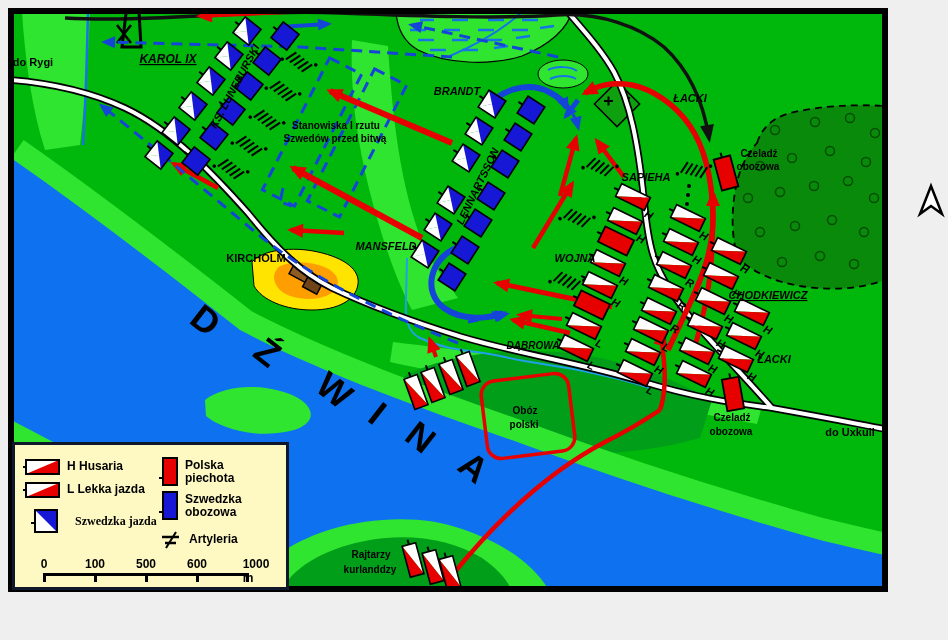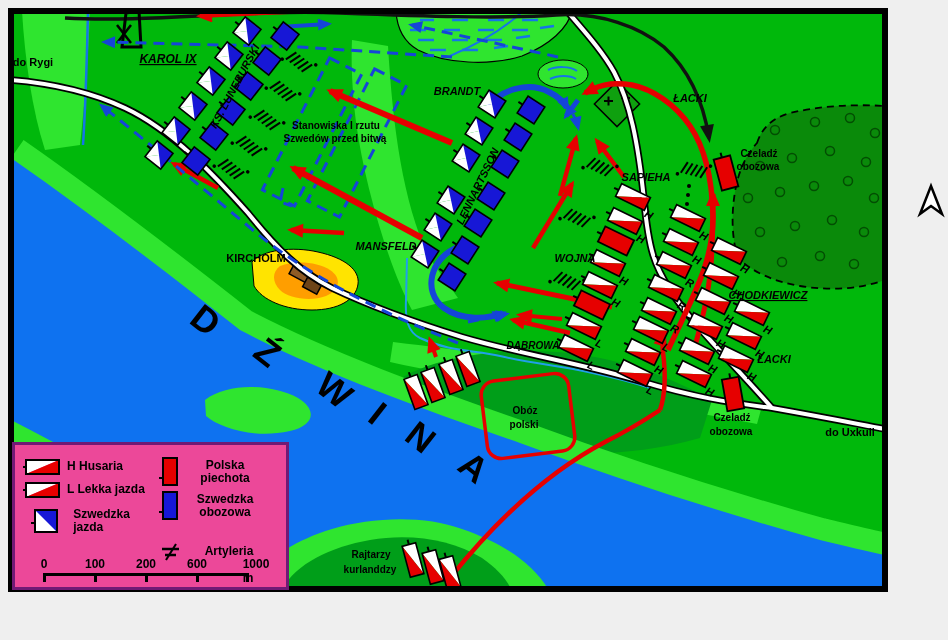--- a/index.html
+++ b/index.html
@@ -3,29 +3,29 @@
 <meta charset="utf-8">
 <style>
   html,body{margin:0;padding:0;background:#EFEFEF;}
   #stage{position:relative;width:948px;height:640px;background:#EFEFEF;overflow:hidden;
          font-family:"Liberation Sans","DejaVu Sans",sans-serif;}
   svg text{font-family:"Liberation Sans","DejaVu Sans",sans-serif;font-weight:bold;fill:#000;}
   .mlabel.it{font-style:italic}
   .utag{font-style:italic;font-size:11px;font-weight:bold}
   .river-letter{font-size:36px}
   
-  .legend{position:absolute;left:12px;top:442px;width:277px;height:148px;background:#ec4899;
-          border:3px solid #701a75;box-sizing:border-box;font-size:12px;font-weight:bold;color:#000;}
+  .legend{position:absolute;left:12px;top:442px;width:277px;height:148px;background:#fef9c3;
+          border:3px solid #0f172a;box-sizing:border-box;font-size:12px;font-weight:bold;color:#000;}
   .leg-cols{display:flex;padding:10px 2px 0 8px;}
   .leg-left{width:136px;}
   .leg-right{flex:1;}
   .leg-row{display:flex;align-items:center;gap:4px;height:23px;}
   .leg-row.tall{height:34px;align-items:center;}
   .leg-lbl{line-height:1.05;}
-  .leg-lbl2{line-height:1.05;width:80px;text-align:center;}
+  .leg-lbl2{line-height:1.05;width:80px;}
   .scalebar{position:absolute;left:16px;top:112px;width:246px;height:32px;}
   .scalebar span{position:absolute;top:0;transform:translateX(-50%);font-size:12px;}
   .sb-bar{position:absolute;left:12px;top:16px;width:206px;height:3px;background:#000;}
   .sb-tick{position:absolute;top:16px;width:3px;height:9px;background:#000;}
 </style>
 </head>
 <body>
 
 <div id="stage">
 <svg id="map-svg" width="948" height="640" viewBox="0 0 948 640">
@@ -678,21 +678,21 @@
       </div>
       <div class="leg-row">
         <svg width="40" height="18">
           <line x1="0" y1="9" x2="3" y2="9" stroke="#000" stroke-width="2"></line>
           <polygon points="3,2 36,2 3,16" fill="#fff"></polygon>
               <polygon points="3,16 36,2 36,16" fill="#E60000"></polygon>
           <rect x="3" y="2" width="33" height="14" fill="none" stroke="#000" stroke-width="2"></rect>
         </svg>
         <span class="leg-lbl"><span>L</span> <span>Lekka jazda</span></span>
       </div>
-      <div class="leg-row tall" style="margin-top:3px;">
+      <div class="leg-row tall" style="margin-top:3px;font-family:Liberation Serif, serif;">
         <svg width="40" height="28" style="margin-left:8px;">
           <line x1="0" y1="16" x2="4" y2="16" stroke="#000" stroke-width="2"></line>
           <polygon points="4,3 26,3 26,25 4,25" fill="#fff"></polygon>
               <polygon points="4,3 26,3 26,25" fill="#1717D6"></polygon>
           <rect x="4" y="3" width="22" height="22" fill="none" stroke="#000" stroke-width="2"></rect>
         </svg>
         <span class="leg-lbl">Szwedzka jazda</span>
       </div>
     </div>
     <div class="leg-right">
@@ -703,34 +703,34 @@
         </svg>
         <span class="leg-lbl2">Polska piechota</span>
       </div>
       <div class="leg-row tall">
         <svg width="22" height="32">
           <line x1="0" y1="22" x2="4" y2="22" stroke="#000" stroke-width="2"></line>
           <rect x="4" y="2" width="14" height="27" fill="#1717D6" stroke="#000" stroke-width="2"></rect>
         </svg>
         <span class="leg-lbl2">Szwedzka obozowa</span>
       </div>
-      <div class="leg-row" style="margin-top:17px;">
+      <div class="leg-row" style="margin-top:5px;">
         <svg width="26" height="18">
           <line x1="3" y1="6" x2="20" y2="6" stroke="#000" stroke-width="2.5"></line>
           <line x1="6" y1="12" x2="17" y2="12" stroke="#000" stroke-width="2.5"></line>
           <line x1="17" y1="1" x2="7" y2="17" stroke="#000" stroke-width="2"></line>
         </svg>
         <span class="leg-lbl2">Artyleria</span>
       </div>
     </div>
   </div>
   <div class="scalebar">
     <span style="left:13px">0</span>
     <span style="left:64px">100</span>
-    <span style="left:115px">200</span>
+    <span style="left:115px">500</span>
     <span style="left:166px">600</span>
     <span style="left:225px">1000 m</span>
     <div class="sb-bar"></div>
     <div class="sb-tick" style="left:12px"></div>
     <div class="sb-tick" style="left:63px"></div>
     <div class="sb-tick" style="left:114px"></div>
     <div class="sb-tick" style="left:165px"></div>
     <div class="sb-tick" style="left:215px"></div>
   </div>
 </div>

